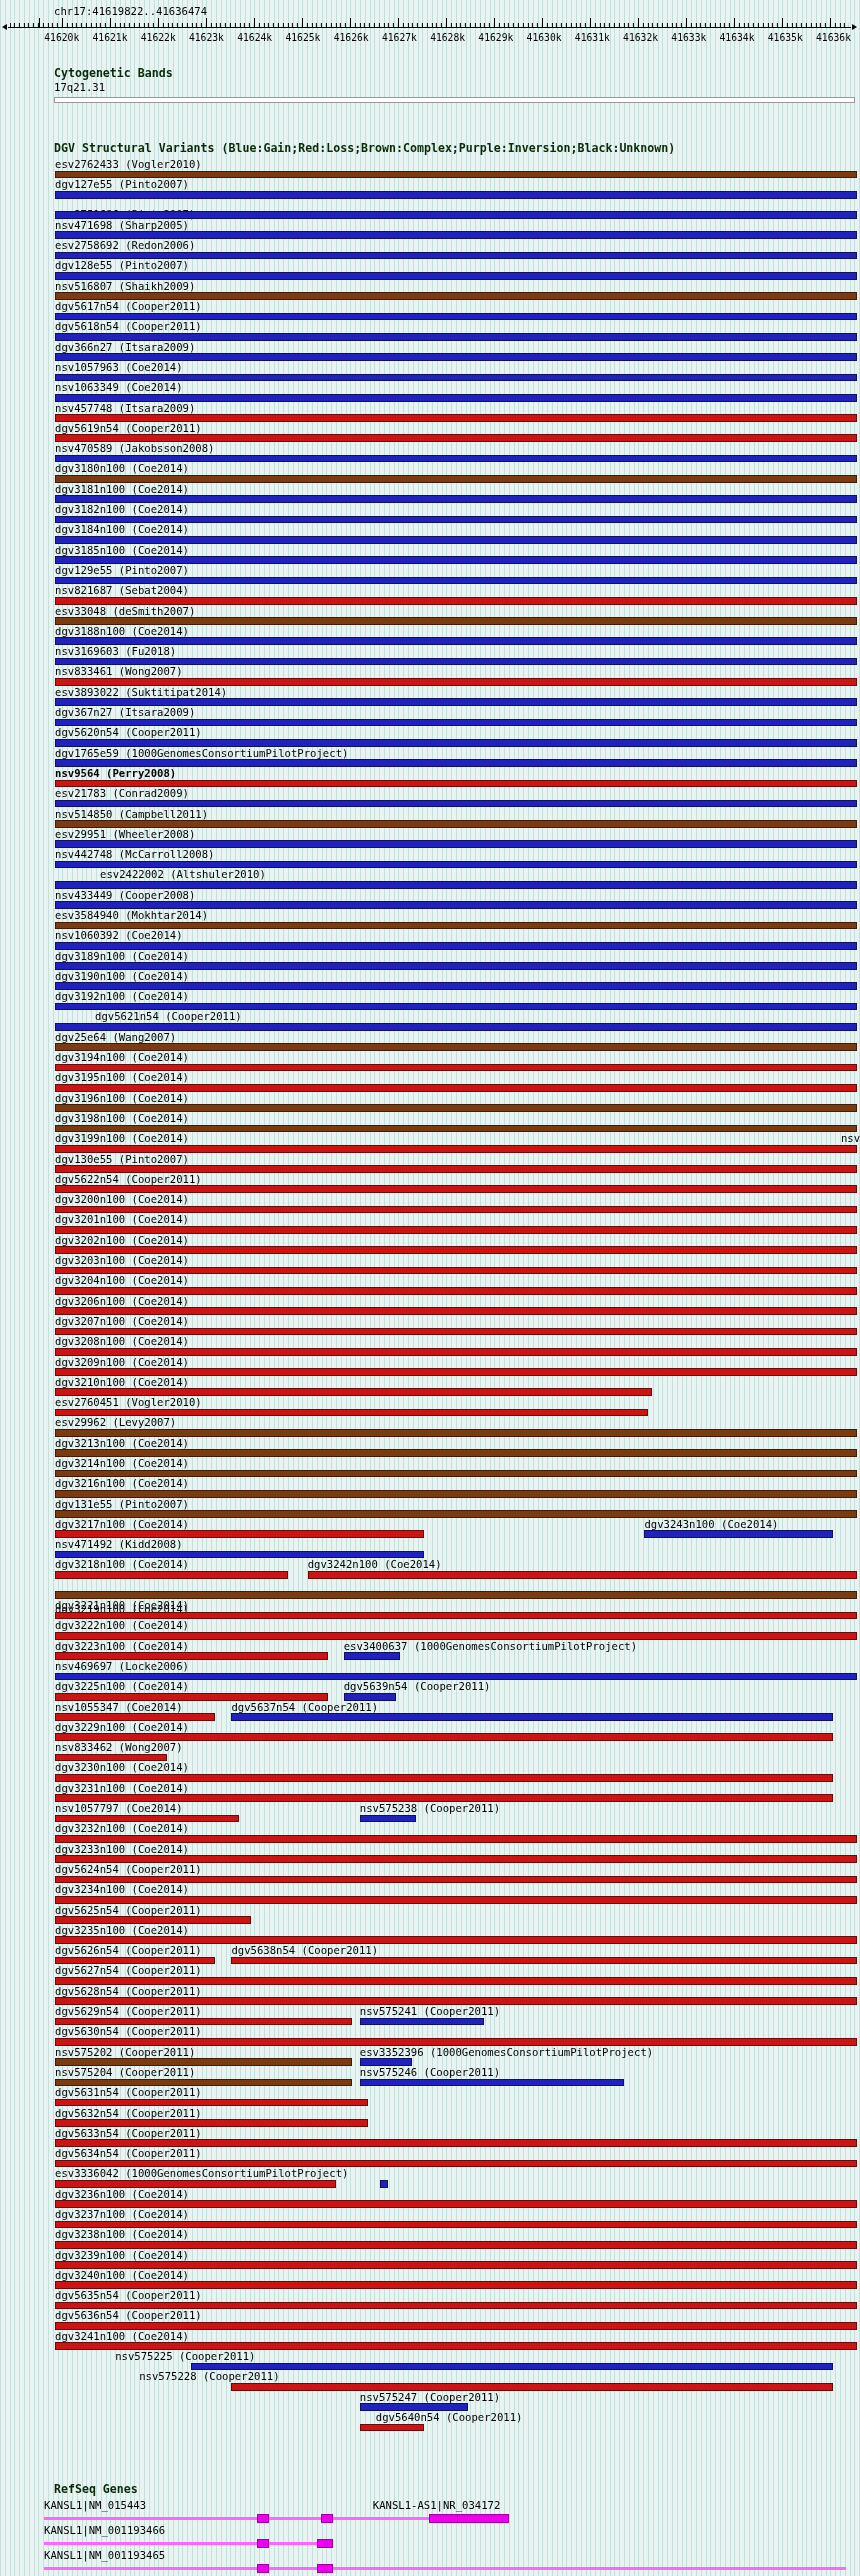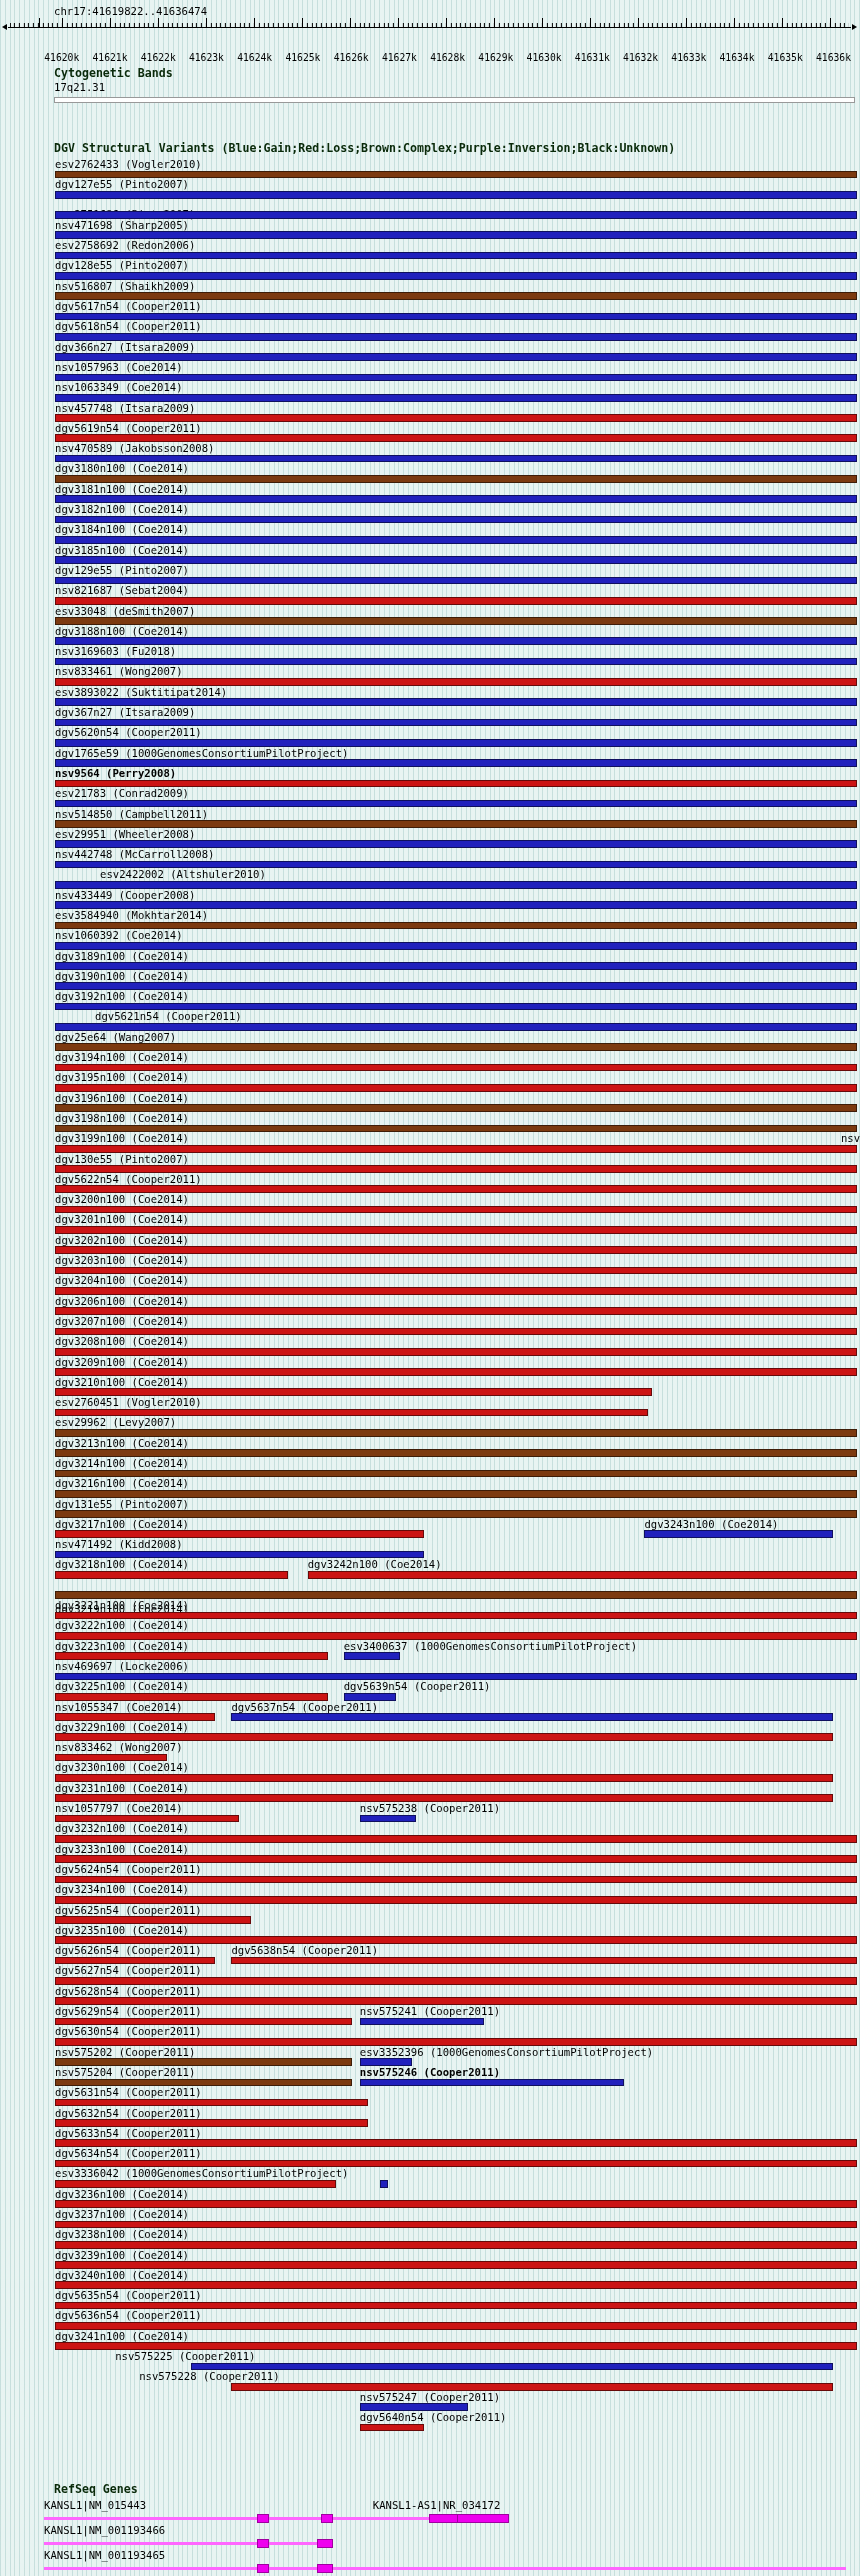--- a/index.html
+++ b/index.html
@@ -13,21 +13,21 @@
   .region-label{position:absolute;left:54px;top:4.8px;font-size:10.6px;white-space:nowrap;}
   .ruler{position:absolute;left:1.9px;right:3.9px;top:18.4px;height:12.6px;}
   .ruler-line{position:absolute;left:5.8px;right:5.8px;top:8.7px;height:1px;background:#000;}
   .ticks{position:absolute;left:7.7px;right:7.7px;}
   .ticks.minor{top:4.8px;height:3.9px;background-image:repeating-linear-gradient(90deg,#000 0 1px,transparent 1px 4.8px);background-position:3.9px 0;}
   .ticks.major{top:0;height:8.7px;background-image:repeating-linear-gradient(90deg,#000 0 1px,transparent 1px 48px);background-position:52px 0;}
   .arrow{position:absolute;top:5.8px;width:0;height:0;border-top:3.9px solid transparent;border-bottom:3.9px solid transparent;}
   .arrow.left{left:0;border-right:5.8px solid #000;}
   .arrow.right{right:0;border-left:5.8px solid #000;}
   .tick-labels{position:absolute;left:1.9px;right:3.9px;top:32px;height:11.6px;font-size:9.7px;}
-  .tick-label{position:absolute;top:0;transform:translateX(-50%);white-space:nowrap;margin-top:20px;}
+  .tick-label{position:absolute;top:0;transform:translateX(-50%);white-space:nowrap;}
   .section-title{position:absolute;left:54px;font-weight:bold;font-size:11.6px;white-space:nowrap;color:#0a2a0a;}
   .cyto-title{top:66px;}
   .band-label{position:absolute;left:54px;top:81px;font-size:10.6px;}
   .band-strip{position:absolute;left:54px;right:5.8px;top:97px;height:3.9px;background:#ffffff;border:1px solid #999;}
   .dgv-title{top:141px;}
   .dgv-rows{position:absolute;left:55px;top:159px;width:802px;}
   .vrow{position:relative;height:20.3px;}
   .labline{position:relative;height:11.6px;}
   .vlabel{position:absolute;top:0;font-size:10.6px;line-height:11.6px;white-space:nowrap;}
   .barline{position:relative;height:8.7px;}
@@ -848,21 +848,21 @@
           <span class="vlabel" style="left: 38%;">esv3352396 (1000GenomesConsortiumPilotProject)</span>
         </div>
         <div class="barline">
           <div class="vbar" style="left: 0%; width: 37%; background: rgb(124, 58, 16);"></div>
           <div class="vbar" style="left: 38%; width: 6.5%; background: rgb(33, 33, 189);"></div>
         </div>
       </div>
       <div class="vrow">
         <div class="labline">
           <span class="vlabel" style="left: 0%;">nsv575204 (Cooper2011)</span>
-          <span class="vlabel" style="left: 38%; font-weight: bold;">nsv575246 (Cooper2011)</span>
+          <span class="vlabel" style="left: 38%;">nsv575246 (Cooper2011)</span>
         </div>
         <div class="barline">
           <div class="vbar" style="left: 0%; width: 37%; background: rgb(124, 58, 16);"></div>
           <div class="vbar" style="left: 38%; width: 33%; background: rgb(33, 33, 189);"></div>
         </div>
       </div>
       <div class="vrow">
         <div class="labline">
           <span class="vlabel" style="left: 0%;">dgv5631n54 (Cooper2011)</span>
         </div>
@@ -986,21 +986,21 @@
       <div class="vrow">
         <div class="labline">
           <span class="vlabel" style="left: 38%;">nsv575247 (Cooper2011)</span>
         </div>
         <div class="barline">
           <div class="vbar" style="left: 38%; width: 13.5%; background: rgb(33, 33, 189);"></div>
         </div>
       </div>
       <div class="vrow">
         <div class="labline">
-          <span class="vlabel" style="left: 38%;">dgv5640n54 (Cooper2011)</span>
+          <span class="vlabel" style="left: 38%; padding-left: 16px;">dgv5640n54 (Cooper2011)</span>
         </div>
         <div class="barline">
           <div class="vbar" style="left: 38%; width: 8%; background: rgb(204, 20, 20);"></div>
         </div>
       </div>
     </div>
 
   <div class="section-title refseq-title">RefSeq Genes</div>
   <div class="gene-rows">
       <div class="grow">

